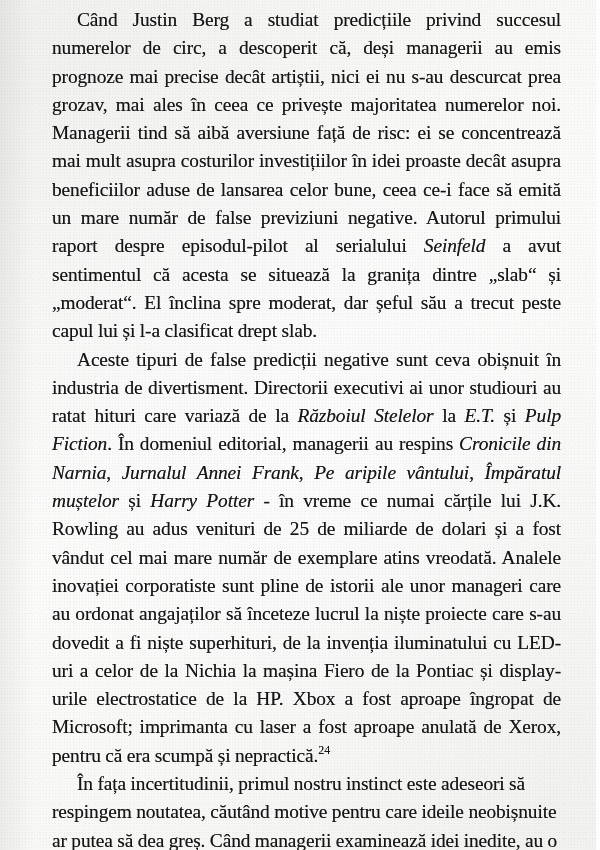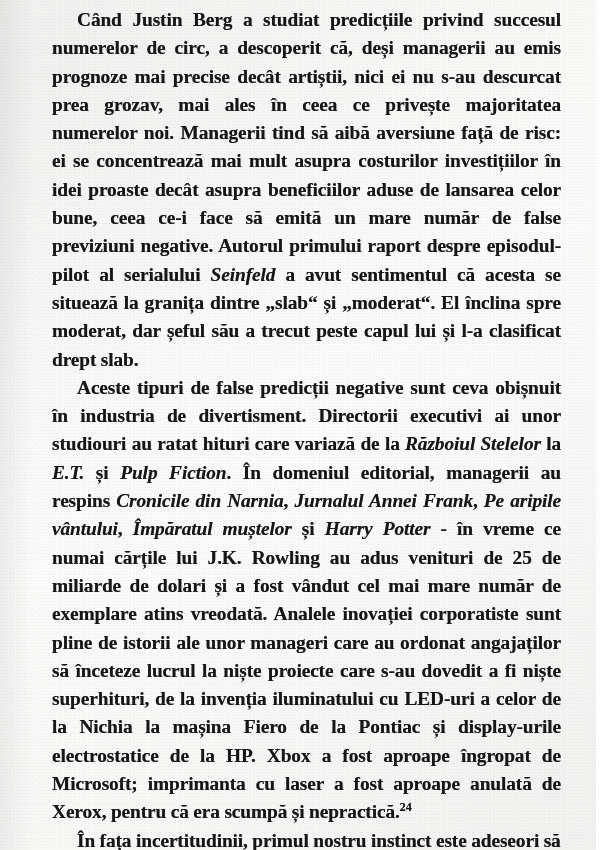--- a/index.html
+++ b/index.html
@@ -19,21 +19,20 @@
   #page {
     position: relative;
     width: 596px;
     height: 850px;
     background-color: #fbfbfa;
     background-image:
       radial-gradient(circle at 12% 8%,  rgba(0,0,0,0.035) 0%, rgba(0,0,0,0) 55%),
       radial-gradient(circle at 92% 92%, rgba(0,0,0,0.030) 0%, rgba(0,0,0,0) 60%),
       radial-gradient(circle at 50% 50%, rgba(255,255,255,0.9) 0%, rgba(246,246,244,0.55) 100%);
     overflow: hidden;
-    font-weight: bold;
   }
 
   
   #grain {
     position: absolute;
     inset: 0;
     pointer-events: none;
     opacity: 0.40;
     background-image:
       radial-gradient(rgba(120,120,120,0.22) 0.6px, rgba(0,0,0,0) 0.7px),

